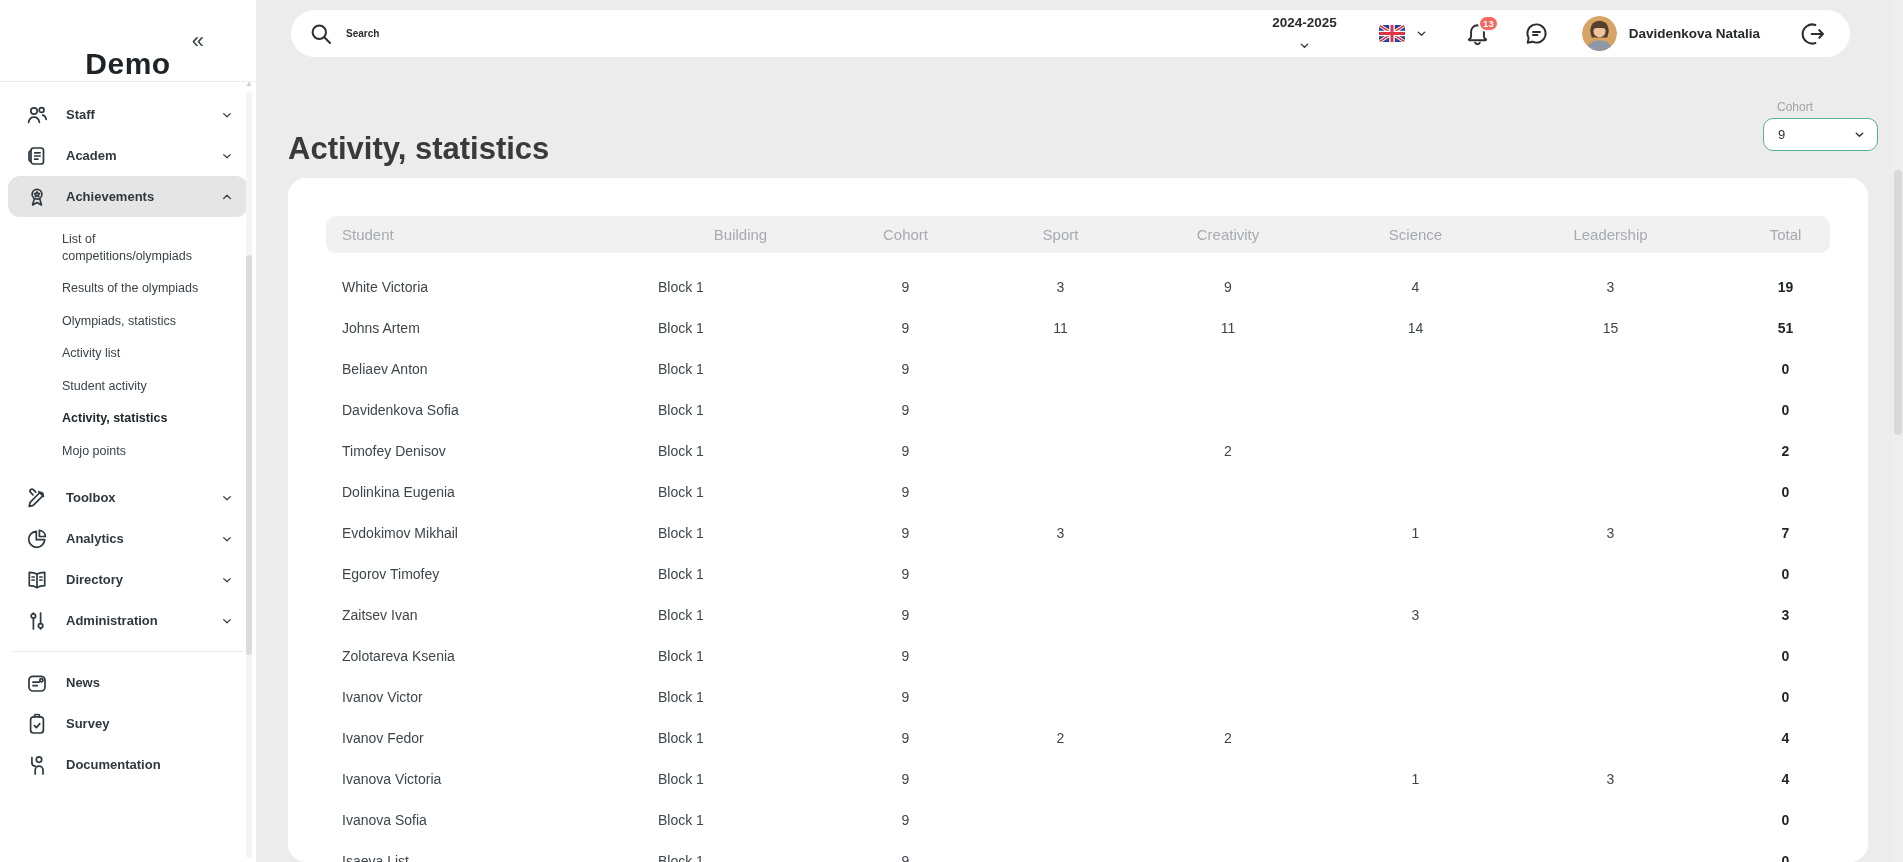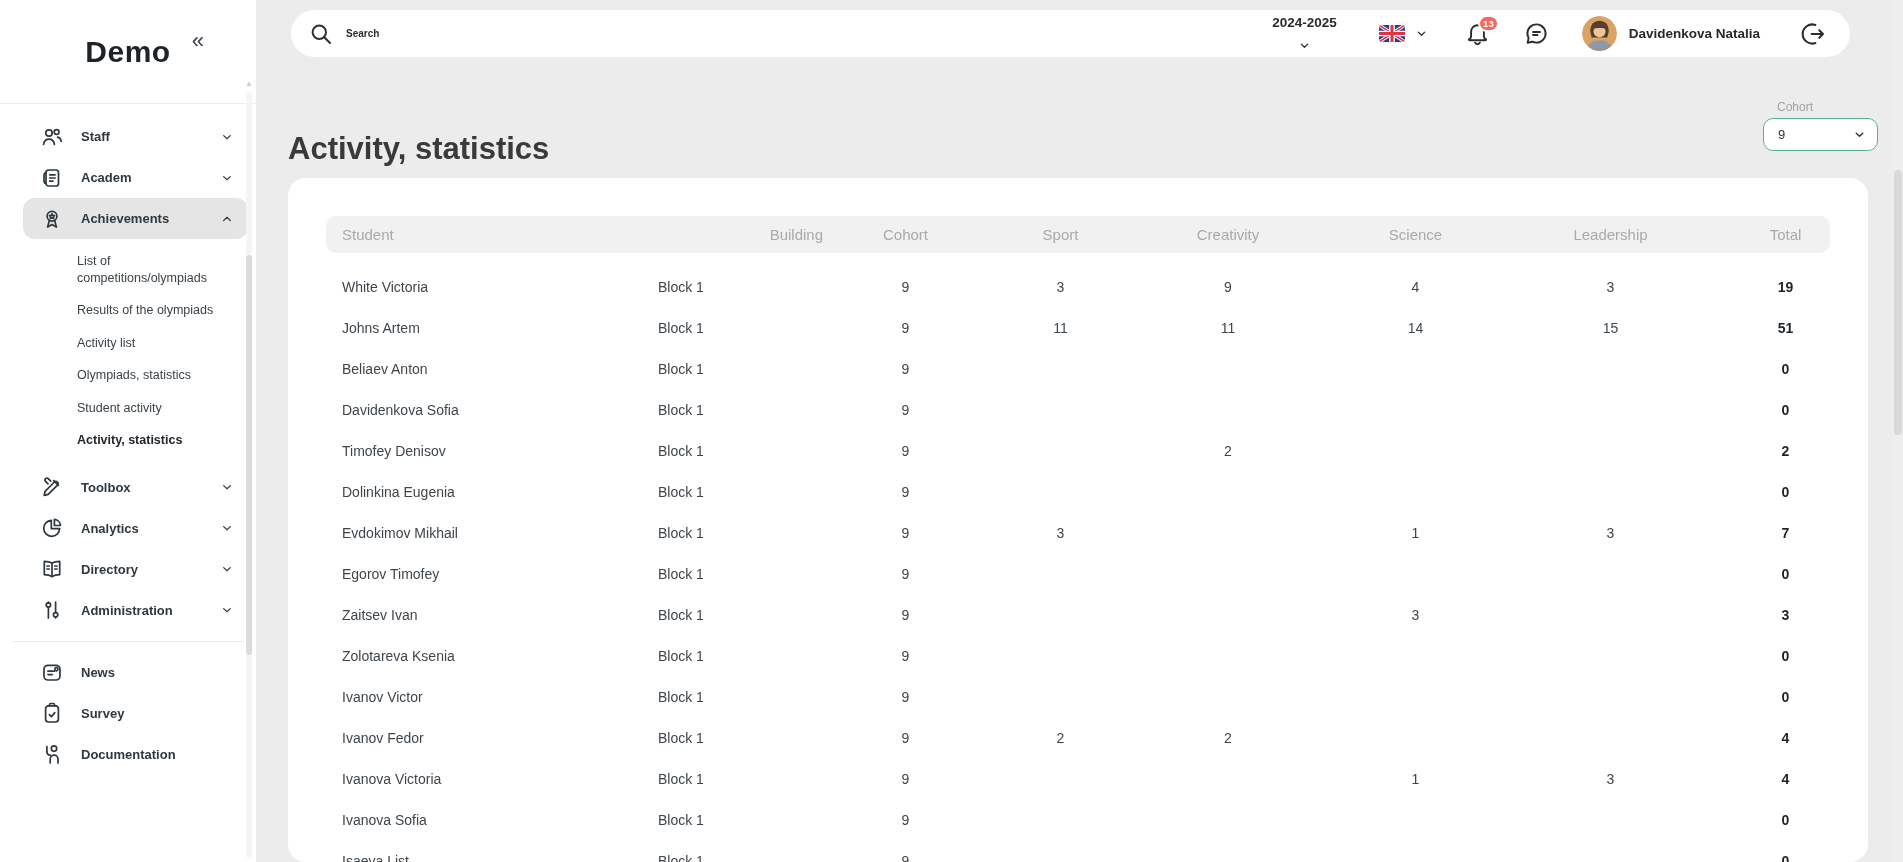--- a/index.html
+++ b/index.html
@@ -3,24 +3,24 @@
 <meta charset="utf-8">
 <style>
   html,body{margin:0;padding:0;width:1903px;height:862px;overflow:hidden;
     background:#ececed;font-family:"Liberation Sans",sans-serif;
     -webkit-font-smoothing:antialiased;}
   *{box-sizing:border-box;}
   svg{display:block;}
 
   
   .sidebar{position:absolute;left:0;top:0;width:256px;height:862px;background:#fff;z-index:5;}
-  .logo-row{height:104px;display:flex;align-items:center;justify-content:center;position:relative;border-bottom:1px solid #ececec;}
+  .logo-row{height:82px;display:flex;align-items:flex-end;justify-content:center;position:relative;border-bottom:1px solid #ececec;}
   .logo{font-size:30px;font-weight:700;color:#1e2327;letter-spacing:.5px;}
   .collapse-btn{position:absolute;right:52px;top:22px;font-size:22px;color:#39424a;cursor:pointer;line-height:38px;}
-  .nav{padding-top:12px;margin-left:15px;}
+  .nav{padding-top:12px;}
   .nav-item{display:flex;align-items:center;height:41px;padding:0 14px 0 17px;margin:0 8px;border-radius:12px;color:#2e383f;cursor:pointer;}
   .nav-item.active{background:#e5e5e5;}
   .nav-item .icon{width:24px;height:24px;margin-right:17px;flex:none;color:#2e383f;}
   .nav-item .icon svg{width:24px;height:24px;}
   .nav-item .label{font-size:13px;font-weight:700;flex:1;}
   .nav-item .chev{width:14px;height:14px;color:#39424a;}
   .nav-item .chev svg{width:14px;height:14px;}
   .sub-list{padding:6px 0 10px 0;}
   .sub-item{padding:8px 40px 8px 62px;font-size:12.5px;line-height:1.32;color:#39434a;cursor:pointer;}
   .sub-item.current{font-weight:700;color:#22282d;}
@@ -59,21 +59,21 @@
   .cohort-select{height:33px;background:#fff;border:1.5px solid #57b294;border-radius:10px;display:flex;align-items:center;padding:0 11px 0 14px;cursor:pointer;}
   .cohort-value{flex:1;font-size:13px;color:#333;}
   .cohort-select .sm-chev{color:#333;}
 
   
   .card{position:absolute;left:288px;top:178px;width:1580px;height:684px;background:#fff;border-radius:18px;padding:38px;overflow:hidden;}
   .tgrid{display:grid;grid-template-columns:320px 177px 165px 145px 190px 185px 205px 145px;align-items:center;}
   .thead{background:#f1f1f2;border-radius:10px;height:37px;color:#a7aaae;font-size:15px;}
   .hcell{text-align:center;}
   .hcell.left{text-align:left;padding-left:16px;}
-  .hcell.left2{text-align:right;padding-left:12px;}
+  .hcell.left2{text-align:center;padding-left:12px;}
   .tbody{margin-top:13px;}
   .trow{height:41px;font-size:14px;color:#3e464d;}
   .tcell{text-align:center;}
   .tcell.left{text-align:left;padding-left:16px;}
   .tcell.left2{text-align:left;padding-left:12px;}
   .tcell.total{font-weight:700;color:#1d2328;}
 
   
   .page-scroll-track{position:absolute;right:0;top:0;width:11px;height:862px;background:#eeeeef;}
   .page-scroll-thumb{position:absolute;right:1px;top:170px;width:8px;height:265px;background:#d9d9da;border-radius:4px;cursor:pointer;}
@@ -129,24 +129,25 @@
         <span class="label">Achievements</span>
         <span class="chev">
           <svg viewBox="0 0 24 24" fill="none" stroke="currentColor" stroke-linecap="round" stroke-linejoin="round" stroke-width="2.2">
             <path d="M6.3 14.6L12 9.1l5.7 5.5"></path>
           </svg>
         </span>
       </div>
       <div class="sub-list">
         <div class="sub-item">List of competitions/olympiads</div>
         <div class="sub-item">Results of the olympiads</div>
+        <div class="sub-item">Olympiads, statistics</div>
         <div class="sub-item">Activity list</div>
-        <div class="sub-item">Olympiads, statistics</div>
         <div class="sub-item">Student activity</div>
         <div class="sub-item current">Activity, statistics</div>
+        <div class="sub-item">Mojo points</div>
       </div>
       <div class="nav-item">
         <span class="icon">
           <svg viewBox="0 0 24 24" fill="none" stroke="currentColor" stroke-linecap="round" stroke-linejoin="round" stroke-width="1.7">
             <path d="M5.1 16.3l9.3-9.3a2.2 2.2 0 0 1 3.1 3.1l-9.3 9.3-4 .9.9-4z"></path>
             <path d="M13.7 5.6l4.7 4.7"></path>
             <path d="M8 8.8L5.6 6.4a1.9 1.9 0 0 1 2.7-2.7l2.4 2.4"></path>
           </svg>
         </span>
         <span class="label">Toolbox</span>

